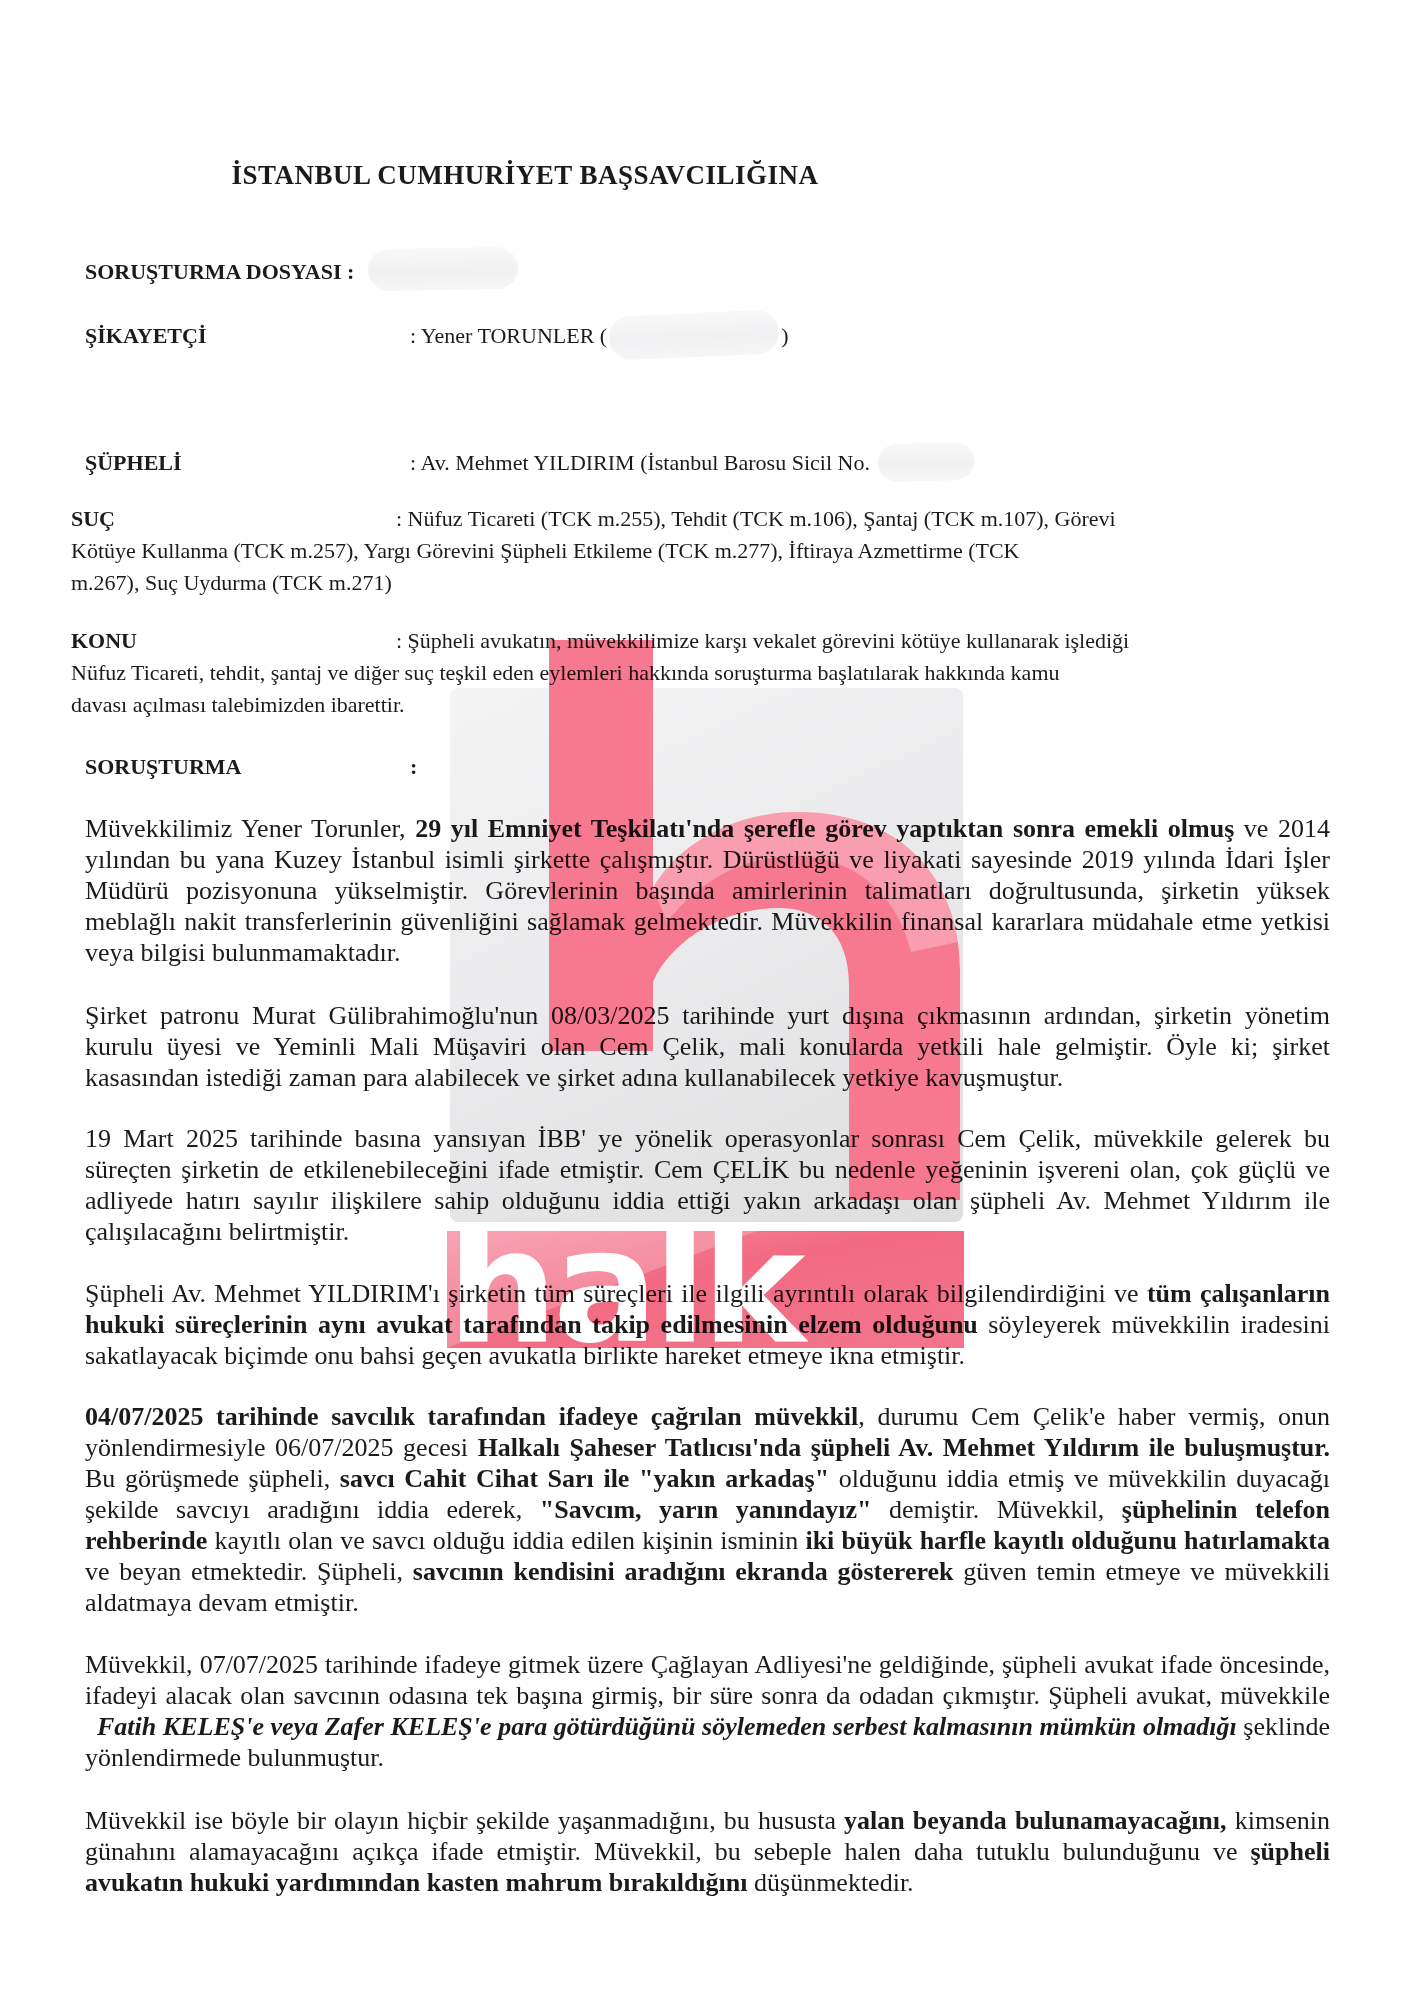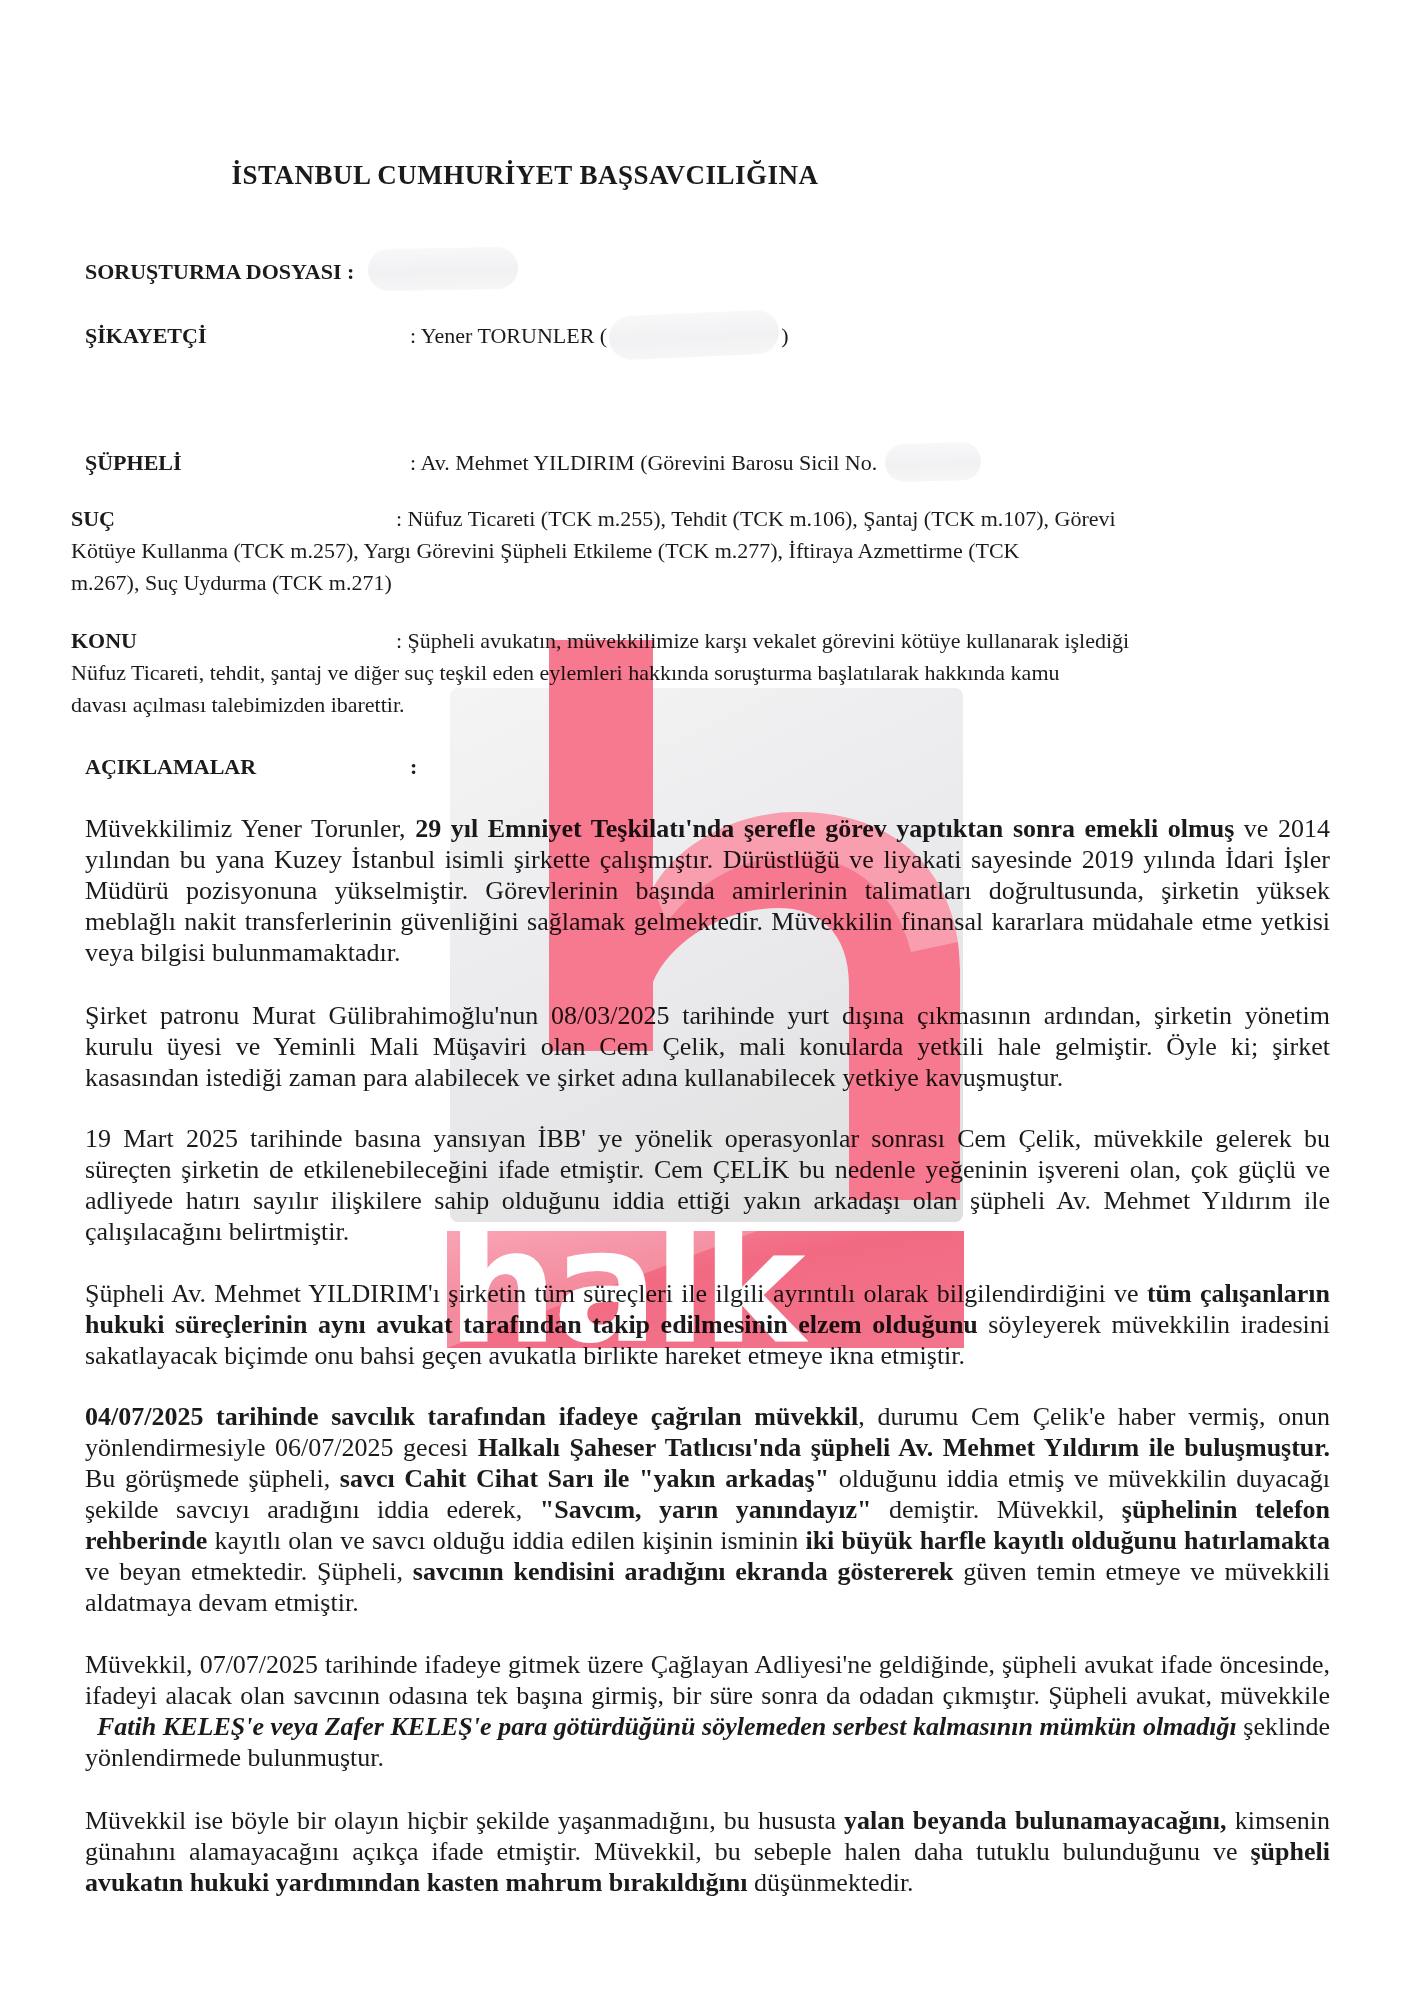--- a/index.html
+++ b/index.html
@@ -87,37 +87,37 @@
   <div class="abs hrow" style="top:248px;">
     <span class="lbl-run">SORUŞTURMA DOSYASI :</span><span class="blob blob1"></span>
   </div>
 
   <div class="abs hrow" style="top:313px;">
     <span class="lbl-cell">ŞİKAYETÇİ</span><span class="val"><span>: Yener TORUNLER (</span><span class="blob blob2"></span><span>)</span></span>
   </div>
 
 
   <div class="abs hrow" style="top:443px;">
-    <span class="lbl-cell">ŞÜPHELİ</span><span class="val"><span>: Av. Mehmet YILDIRIM (Görevini Barosu Sicil No.</span><span class="blob blob3"></span></span>
+    <span class="lbl-cell">ŞÜPHELİ</span><span class="val"><span>: Av. Mehmet YILDIRIM (İstanbul Barosu Sicil No.</span><span class="blob blob3"></span></span>
   </div>
 
   <div class="abs block" style="top:503px;">
     <div class="ln"><span class="lbl-cell">SUÇ</span><span class="val">: Nüfuz Ticareti (TCK m.255), Tehdit (TCK m.106), Şantaj (TCK m.107), Görevi</span></div>
     <div class="ln fj">Kötüye Kullanma (TCK m.257), Yargı Görevini Şüpheli Etkileme (TCK m.277), İftiraya Azmettirme (TCK</div>
     <div class="ln">m.267), Suç Uydurma (TCK m.271)</div>
   </div>
 
   <div class="abs block" style="top:625px;">
     <div class="ln"><span class="lbl-cell">KONU</span><span class="val">: Şüpheli avukatın, müvekkilimize karşı vekalet görevini kötüye kullanarak işlediği</span></div>
     <div class="ln fj">Nüfuz Ticareti, tehdit, şantaj ve diğer suç teşkil eden eylemleri hakkında soruşturma başlatılarak hakkında kamu</div>
     <div class="ln">davası açılması talebimizden ibarettir.</div>
   </div>
 
   <div class="abs hrow" style="top:750px;">
-    <span class="lbl-cell">AÇIKLAMALAR</span><span class="lbl-run">:</span>
+    <span class="lbl-cell">SORUŞTURMA</span><span class="lbl-run">:</span>
   </div>
 
   <div class="abs para" style="top:813px;"><span>Müvekkilimiz Yener Torunler, </span><span class="b">29 yıl Emniyet Teşkilatı'nda şerefle görev yaptıktan sonra emekli olmuş</span><span> ve 2014 yılından bu yana Kuzey İstanbul isimli şirkette çalışmıştır. Dürüstlüğü ve liyakati sayesinde 2019 yılında İdari İşler Müdürü pozisyonuna yükselmiştir. Görevlerinin başında amirlerinin talimatları doğrultusunda, şirketin yüksek meblağlı nakit transferlerinin güvenliğini sağlamak gelmektedir. Müvekkilin finansal kararlara müdahale etme yetkisi veya bilgisi bulunmamaktadır.</span></div>
   <div class="abs para" style="top:1000px;"><span>Şirket patronu Murat Gülibrahimoğlu'nun 08/03/2025 tarihinde yurt dışına çıkmasının ardından, şirketin yönetim kurulu üyesi ve Yeminli Mali Müşaviri olan Cem Çelik, mali konularda yetkili hale gelmiştir. Öyle ki; şirket kasasından istediği zaman para alabilecek ve şirket adına kullanabilecek yetkiye kavuşmuştur.</span></div>
   <div class="abs para" style="top:1123px;"><span>19 Mart 2025 tarihinde basına yansıyan İBB' ye yönelik operasyonlar sonrası Cem Çelik, müvekkile gelerek bu süreçten şirketin de etkilenebileceğini ifade etmiştir. Cem ÇELİK bu nedenle yeğeninin işvereni olan, çok güçlü ve adliyede hatırı sayılır ilişkilere sahip olduğunu iddia ettiği yakın arkadaşı olan şüpheli Av. Mehmet Yıldırım ile çalışılacağını belirtmiştir.</span></div>
   <div class="abs para" style="top:1278px;"><span>Şüpheli Av. Mehmet YILDIRIM'ı şirketin tüm süreçleri ile ilgili ayrıntılı olarak bilgilendirdiğini ve </span><span class="b">tüm çalışanların hukuki süreçlerinin aynı avukat tarafından takip edilmesinin elzem olduğunu</span><span> söyleyerek müvekkilin iradesini sakatlayacak biçimde onu bahsi geçen avukatla birlikte hareket etmeye ikna etmiştir.</span></div>
   <div class="abs para" style="top:1401px;"><span class="b">04/07/2025 tarihinde savcılık tarafından ifadeye çağrılan müvekkil</span><span>, durumu Cem Çelik'e haber vermiş, onun yönlendirmesiyle 06/07/2025 gecesi </span><span class="b">Halkalı Şaheser Tatlıcısı'nda şüpheli Av. Mehmet Yıldırım ile buluşmuştur.</span><span> Bu görüşmede şüpheli, </span><span class="b">savcı Cahit Cihat Sarı ile "yakın arkadaş"</span><span> olduğunu iddia etmiş ve müvekkilin duyacağı şekilde savcıyı aradığını iddia ederek, </span><span class="b">"Savcım, yarın yanındayız"</span><span> demiştir. Müvekkil, </span><span class="b">şüphelinin telefon rehberinde</span><span> kayıtlı olan ve savcı olduğu iddia edilen kişinin isminin </span><span class="b">iki büyük harfle kayıtlı olduğunu hatırlamakta</span><span> ve beyan etmektedir. Şüpheli, </span><span class="b">savcının kendisini aradığını ekranda göstererek</span><span> güven temin etmeye ve müvekkili aldatmaya devam etmiştir.</span></div>
   <div class="abs para" style="top:1649px;"><span>Müvekkil, 07/07/2025 tarihinde ifadeye gitmek üzere Çağlayan Adliyesi'ne geldiğinde, şüpheli avukat ifade öncesinde, ifadeyi alacak olan savcının odasına tek başına girmiş, bir süre sonra da odadan çıkmıştır. Şüpheli avukat, müvekkile </span><span class="b i">Fatih KELEŞ'e veya Zafer KELEŞ'e para götürdüğünü söylemeden serbest kalmasının mümkün olmadığı</span><span> şeklinde yönlendirmede bulunmuştur.</span></div>
   <div class="abs para" style="top:1805px;"><span>Müvekkil ise böyle bir olayın hiçbir şekilde yaşanmadığını, bu hususta </span><span class="b">yalan beyanda bulunamayacağını,</span><span> kimsenin günahını alamayacağını açıkça ifade etmiştir. Müvekkil, bu sebeple halen daha tutuklu bulunduğunu ve </span><span class="b">şüpheli avukatın hukuki yardımından kasten mahrum bırakıldığını</span><span> düşünmektedir.</span></div>
 

